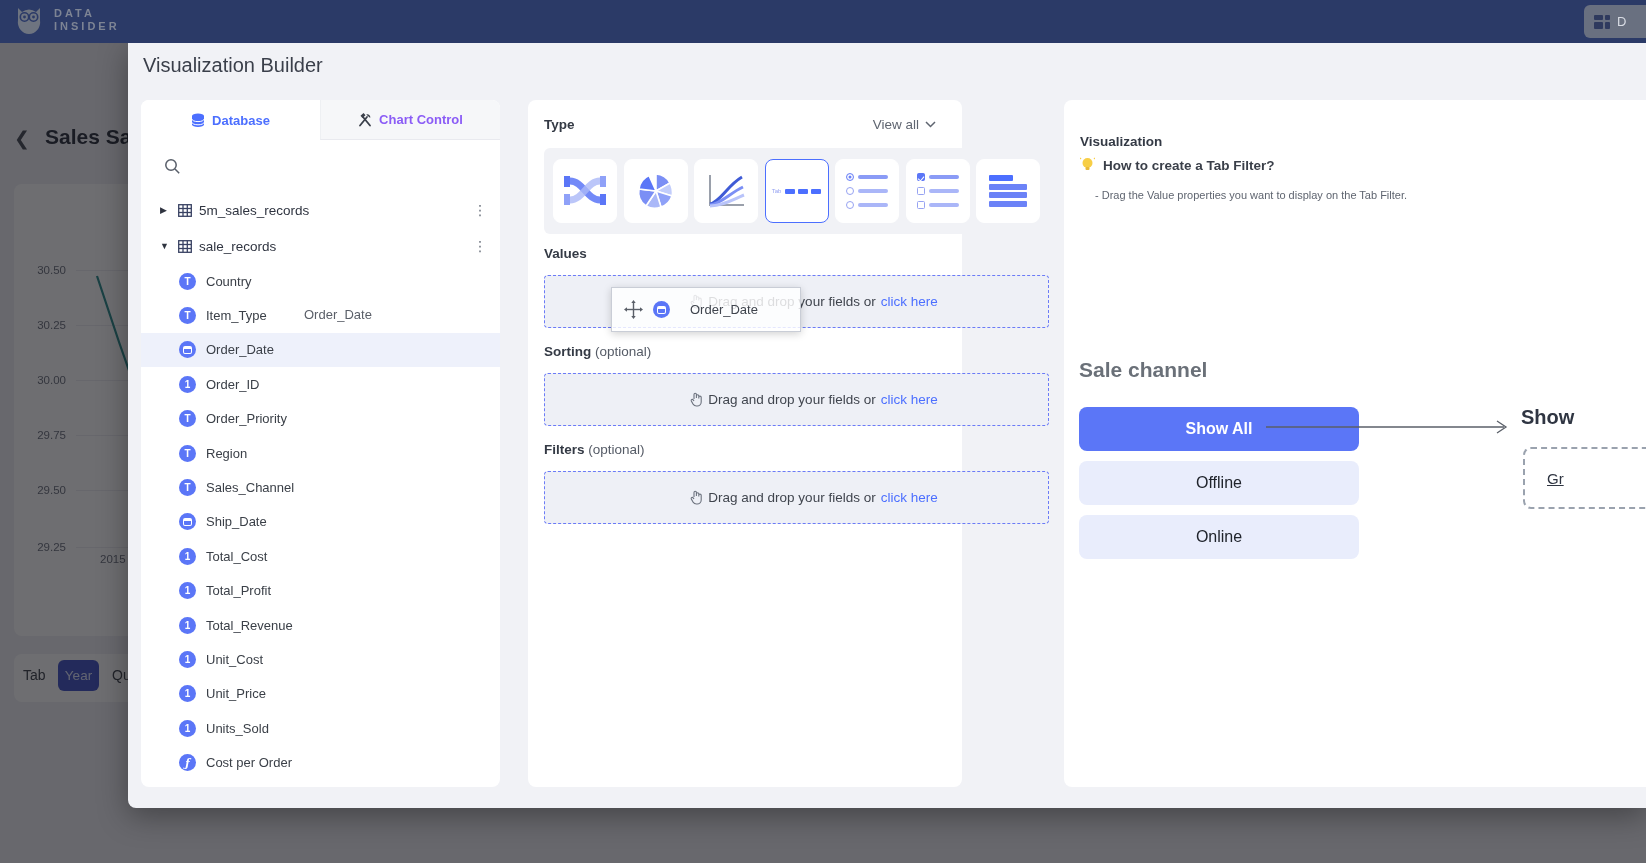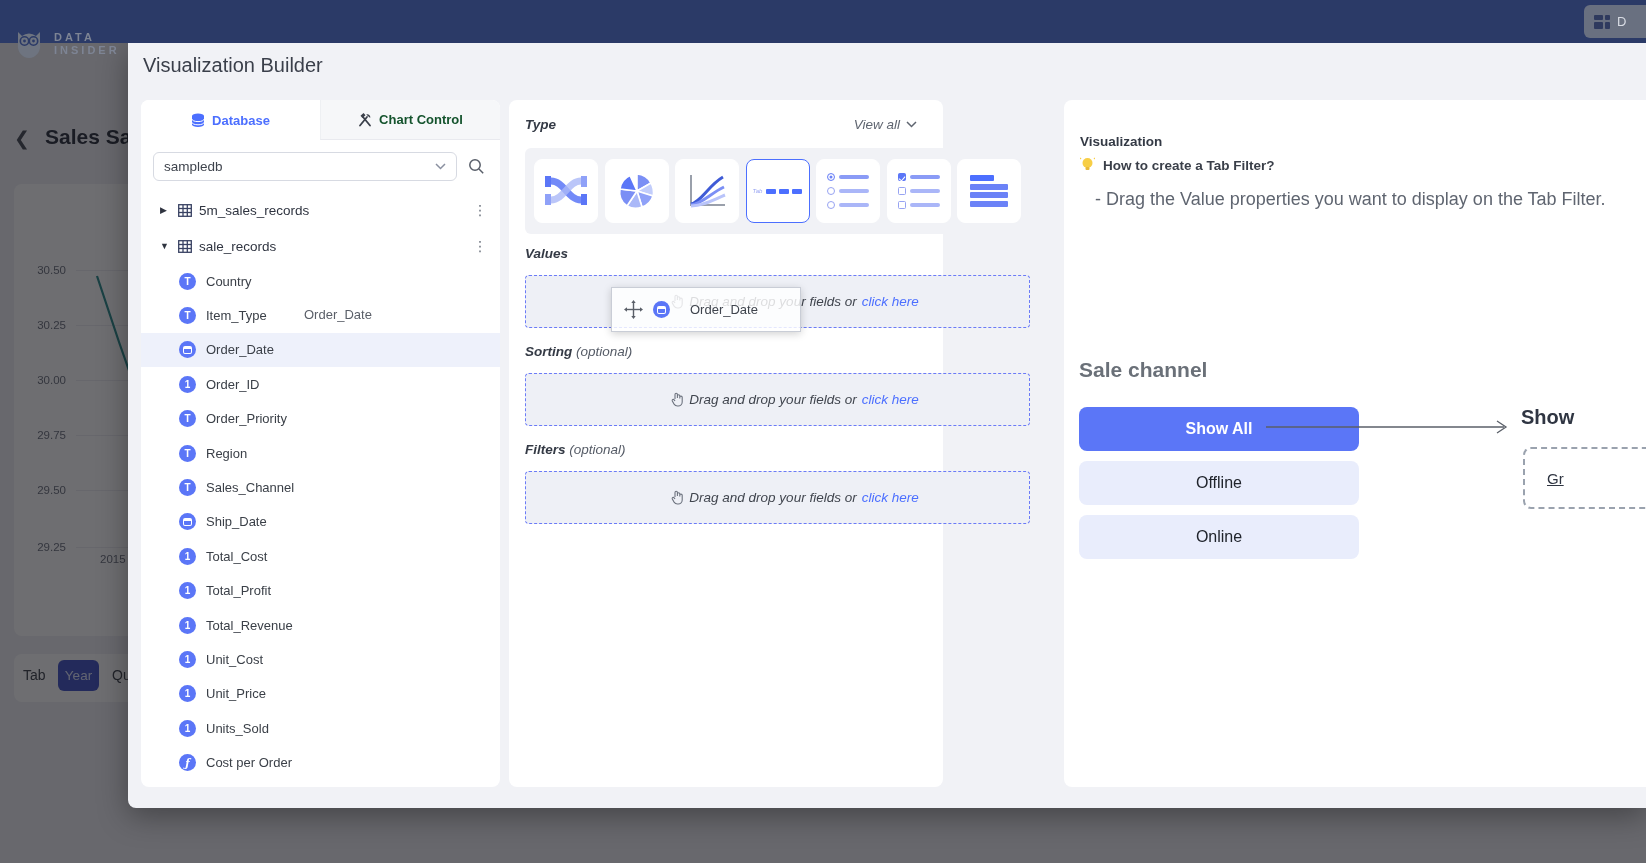--- a/index.html
+++ b/index.html
@@ -2,21 +2,21 @@
 <html><head>
 <meta charset="utf-8">
 <style>
   * { margin:0; padding:0; box-sizing:border-box; }
   html,body { width:1646px; height:863px; overflow:hidden; background:#f0f1f5;
     font-family:"Liberation Sans", sans-serif; color:#3b4048; }
   .abs { position:absolute; }
 
   
   #navbar { position:absolute; left:0; top:0; width:1646px; height:43px; background:#2b3a67; z-index:70; }
-  .brand { position:absolute; left:14px; top:4px; display:flex; align-items:center; gap:10px;margin-top:24px; }
+  .brand { position:absolute; left:14px; top:4px; display:flex; align-items:center; gap:10px; }
   .brand-text { font-size:11px; font-weight:bold; letter-spacing:3px; color:#7d8494; line-height:13px; }
   .nav-right-btn { position:absolute; right:-58px; top:5px; height:33px; width:120px; background:#697080;
     border-radius:6px; display:flex; align-items:center; gap:7px; padding:0 10px; color:#d9dce4; font-size:13px; }
   .dash-ico { width:16px; height:14px; display:grid; grid-template-columns:9px 5px; grid-template-rows:5px 7px; gap:2px; }
   .dash-ico i { background:#2f3a5e; border-radius:1px; }
 
   
   #bg-page { position:absolute; inset:43px 0 0 0; background:#f0f1f5; }
   .bg-title { position:absolute; left:45px; top:82px; font-size:21px; font-weight:bold; color:#2f3440; }
   .bg-back { position:absolute; left:14px; top:84px; font-size:19px; color:#4a4f59; }
@@ -31,28 +31,28 @@
 
   #dim-overlay { position:absolute; left:0; top:43px; width:1646px; height:820px; background:rgba(13,14,18,0.60); z-index:40; }
 
   
   #modal { position:absolute; left:128px; top:43px; width:1518px; height:765px; background:#f1f2f6;
     border-radius:0 0 0 8px; box-shadow:0 8px 30px rgba(0,0,0,.35); z-index:50; }
   .modal-title { position:absolute; left:15px; top:11px; font-size:20px; color:#3a3f4a; }
 
   .panel { position:absolute; top:57px; height:687px; background:#fff; border-radius:8px; }
   #left-panel   { left:13px;   width:359px; }
-  #middle-panel { left:381px;  width:434px;font-style:italic; }
+  #middle-panel { left:400px;  width:434px; }
   #right-panel  { left:936px;  width:600px; border-radius:8px 0 0 8px; }
 
   
   .lp-tabs { display:flex; height:40px; }
   .lp-tab { flex:1; display:flex; align-items:center; justify-content:center; gap:7px; font-size:13px; font-weight:bold; cursor:pointer; }
   .lp-tab.active { color:#4c6fff; background:#fff; border-radius:8px 0 0 0; }
-  .lp-tab.inactive { color:#14532d; background:#f6f7f9; border-bottom:1px solid #e9eaef; border-left:1px solid #eef0f3; border-radius:0 8px 0 0; }
+  .lp-tab.inactive { color:#8b5cf6; background:#f6f7f9; border-bottom:1px solid #e9eaef; border-left:1px solid #eef0f3; border-radius:0 8px 0 0; }
   .lp-search-row { position:absolute; left:12px; top:51px; width:335px; height:30px; display:flex; align-items:center; }
   .lp-select { width:304px; height:29px; border:1px solid #d7dae2; border-radius:6px; background:#fff;
     display:flex; align-items:center; padding:0 10px; font-size:13.5px; color:#3f444d; }
   .lp-select .chev { margin-left:auto; }
   .lp-search-ico { margin-left:11px; }
   .tree { position:absolute; left:0; top:92px; width:359px; }
   .tree-row { height:36px; display:flex; align-items:center; padding:0 13px 0 19px; font-size:13.5px; color:#2f3440; }
   .tree-row .caret { width:16px; font-size:9px; color:#2f3440; }
   .tree-row .tbl-ico { margin:0 7px 0 2px; }
   .tree-row .kebab { margin-left:auto; color:#6c727e; font-size:14px; letter-spacing:0; cursor:pointer; }
@@ -97,21 +97,21 @@
   
   #drag-ghost { position:absolute; left:611px; top:287px; width:190px; height:45px; background:rgba(255,255,255,0.82);
     border:1px solid #c9cdd6; box-shadow:0 2px 8px rgba(0,0,0,.18); display:flex; align-items:center; gap:10px;
     padding:0 12px; z-index:60; font-size:13px; color:#3f444d; }
   #drag-src-ghost { position:absolute; left:304px; top:307px; font-size:13px; color:#5a5f68; z-index:60; }
 
   
   .rp-header { position:absolute; left:16px; top:18px; font-size:13.5px; font-weight:bold; color:#343a45;margin-top:16px; }
   .tip-title-row { position:absolute; left:16px; top:57px; display:flex; align-items:center; gap:8px;
     font-size:13.5px; font-weight:bold; color:#3a3f49; }
-  .tip-body { position:absolute; left:31px; top:89px; font-size:18px; color:#5f6570; }
+  .tip-body { position:absolute; left:31px; top:89px; font-size:11px; color:#5f6570; }
   .preview-title { position:absolute; left:15px; top:258px; font-size:21px; font-weight:bold; color:#6a7078; }
   .opt-btn { position:absolute; left:15px; width:280px; height:44px; border-radius:8px; display:flex; align-items:center;
     justify-content:center; font-size:16px; cursor:pointer; background:#e9edfc; color:#20242c; }
   .opt-btn.selected { background:#5b76f7; color:#fff; font-weight:bold; }
 
   .annot-value { position:absolute; left:1521px; top:406px; font-size:20px; font-weight:bold; color:#2f3542; z-index:55; }
   .annot-box { position:absolute; left:1523px; top:447px; width:150px; height:62px; border:2px dashed #9aa2ae;
     border-radius:8px; z-index:55; display:flex; align-items:center; padding-left:22px; }
   .annot-box a { font-size:15px; color:#2f3542; text-decoration:underline; cursor:pointer; }
   #arrow-svg { position:absolute; left:1266px; top:417px; z-index:55; }
@@ -194,26 +194,20 @@
           <path d="M2 12.5 L9 4" stroke="#3a3f4a" stroke-width="1.8" stroke-linecap="round"></path>
           <path d="M8.2 1.5 a3 3 0 0 1 4 3.6 l-2-1.8 z" fill="#3a3f4a"></path>
           <path d="M12 12.5 L5 4" stroke="#3a3f4a" stroke-width="1.8" stroke-linecap="round"></path>
           <rect x="3" y="1" width="4" height="3" transform="rotate(-40 5 2.5)" fill="#3a3f4a"></rect>
         </svg>
         <span>Chart Control</span>
       </div>
     </div>
 
     <div class="lp-search-row">
-      <div class="lp-select">
-        <span>sampledb</span>
-        <svg class="chev" width="11" height="7" viewBox="0 0 11 7">
-          <polyline points="1,1 5.5,5.5 10,1" fill="none" stroke="#8a90a0" stroke-width="1.5"></polyline>
-        </svg>
-      </div>
       <svg class="lp-search-ico" width="17" height="17" viewBox="0 0 17 17">
         <circle cx="7" cy="7" r="5.2" fill="none" stroke="#585e69" stroke-width="1.5"></circle>
         <line x1="11" y1="11" x2="15.2" y2="15.2" stroke="#585e69" stroke-width="1.5"></line>
       </svg>
     </div>
 
     <div class="tree">
       <div class="tree-row">
         <span class="caret">▶</span>
         <svg class="tbl-ico" width="14" height="13" viewBox="0 0 14 13">

